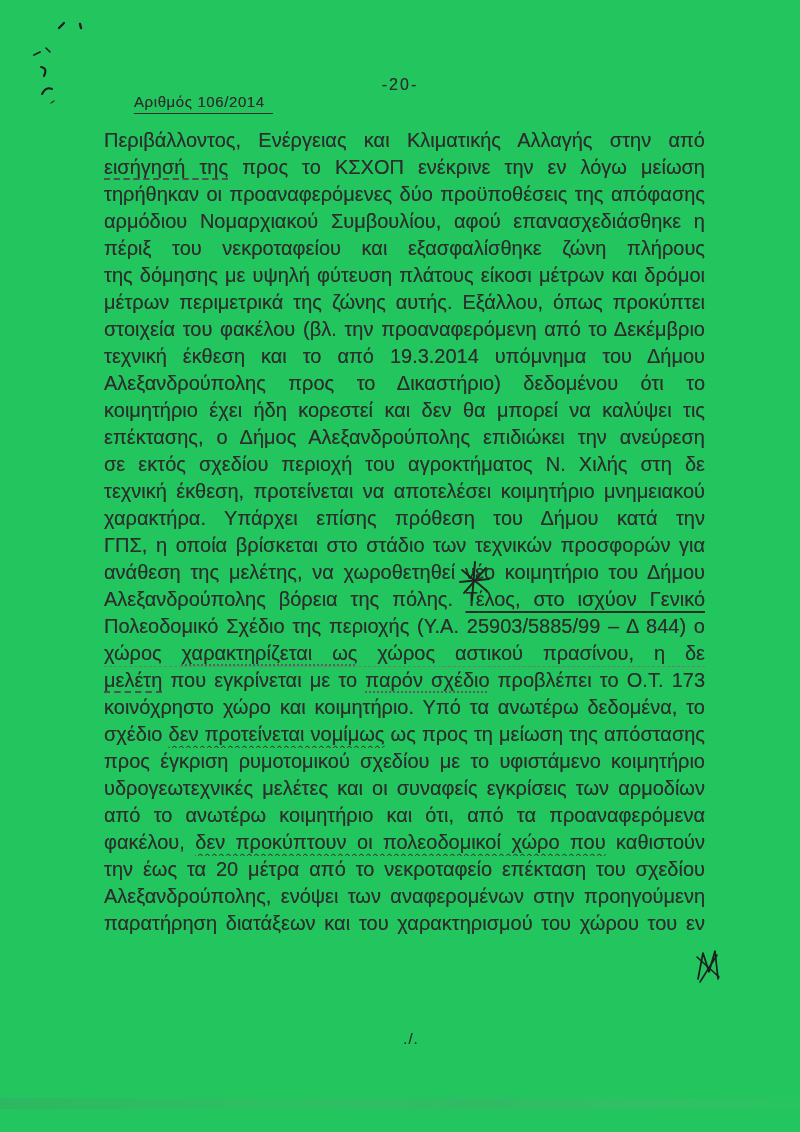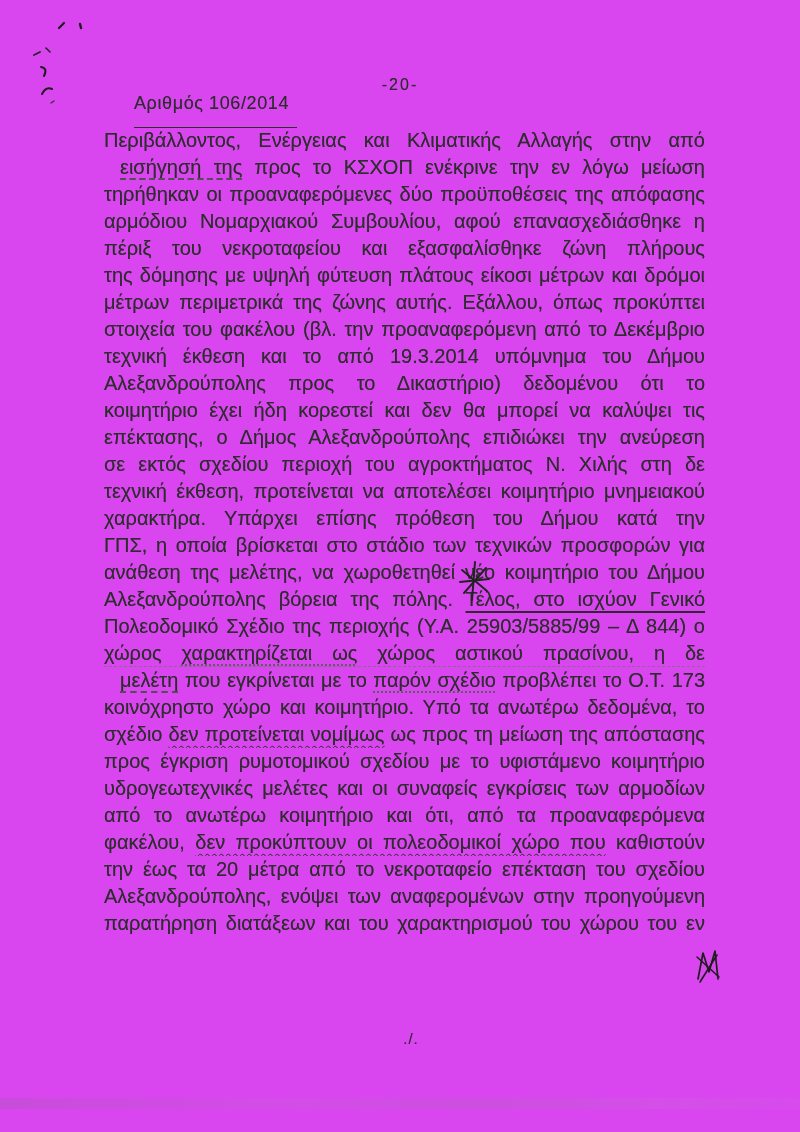--- a/index.html
+++ b/index.html
@@ -6,53 +6,52 @@
   body{
     width:800px;height:1132px;
     background:#f4f4f2;
     font-family:"Liberation Sans", sans-serif;
     color:#2d2d2d;
     -webkit-font-smoothing:antialiased;
   }
   .page{
     position:relative;
     width:800px;height:1132px;
-    background:#d946ef;
+    background:#22c55e;
     overflow:hidden;
     text-shadow:0 0 0.4px rgba(45,45,45,0.55);
   }
   
   .page-num{
     position:absolute;top:76px;left:0;right:0;
     text-align:center;
     font-size:16px;letter-spacing:2px;
   }
   .case-num{
     position:absolute;top:93px;left:134px;
-    font-size:18px;letter-spacing:0.6px;
+    font-size:15px;letter-spacing:0.6px;
     border-bottom:1.6px solid #2e2e2e;
-    padding:0 8px 13px 0;
+    padding:0 8px 3px 0;
   }
   
   .text-block{
     position:absolute;left:104px;top:127px;width:601px;
     font-size:20px;
   }
   .line{
     height:27px;line-height:27px;
     text-align:justify;text-align-last:justify;
     overflow:hidden;
     word-spacing:0.5px;
   }
   .line.rule-below{border-bottom:1px dashed rgba(115,115,115,0.8);height:26px;}
   .u-dash{
     text-decoration:underline dashed rgba(80,80,80,0.9);
     text-decoration-thickness:1.5px;text-underline-offset:4px;
     text-decoration-skip-ink:none;
-    margin-left:16px;
   }
   .u-pen{
     text-decoration:underline solid rgba(40,40,40,0.92);
     text-decoration-thickness:1.8px;text-underline-offset:5px;
     text-decoration-skip-ink:none;
     margin-top:36px;
   }
   .u-dot{
     text-decoration:underline dotted rgba(95,95,95,0.95);
     text-decoration-thickness:2px;text-underline-offset:4px;

